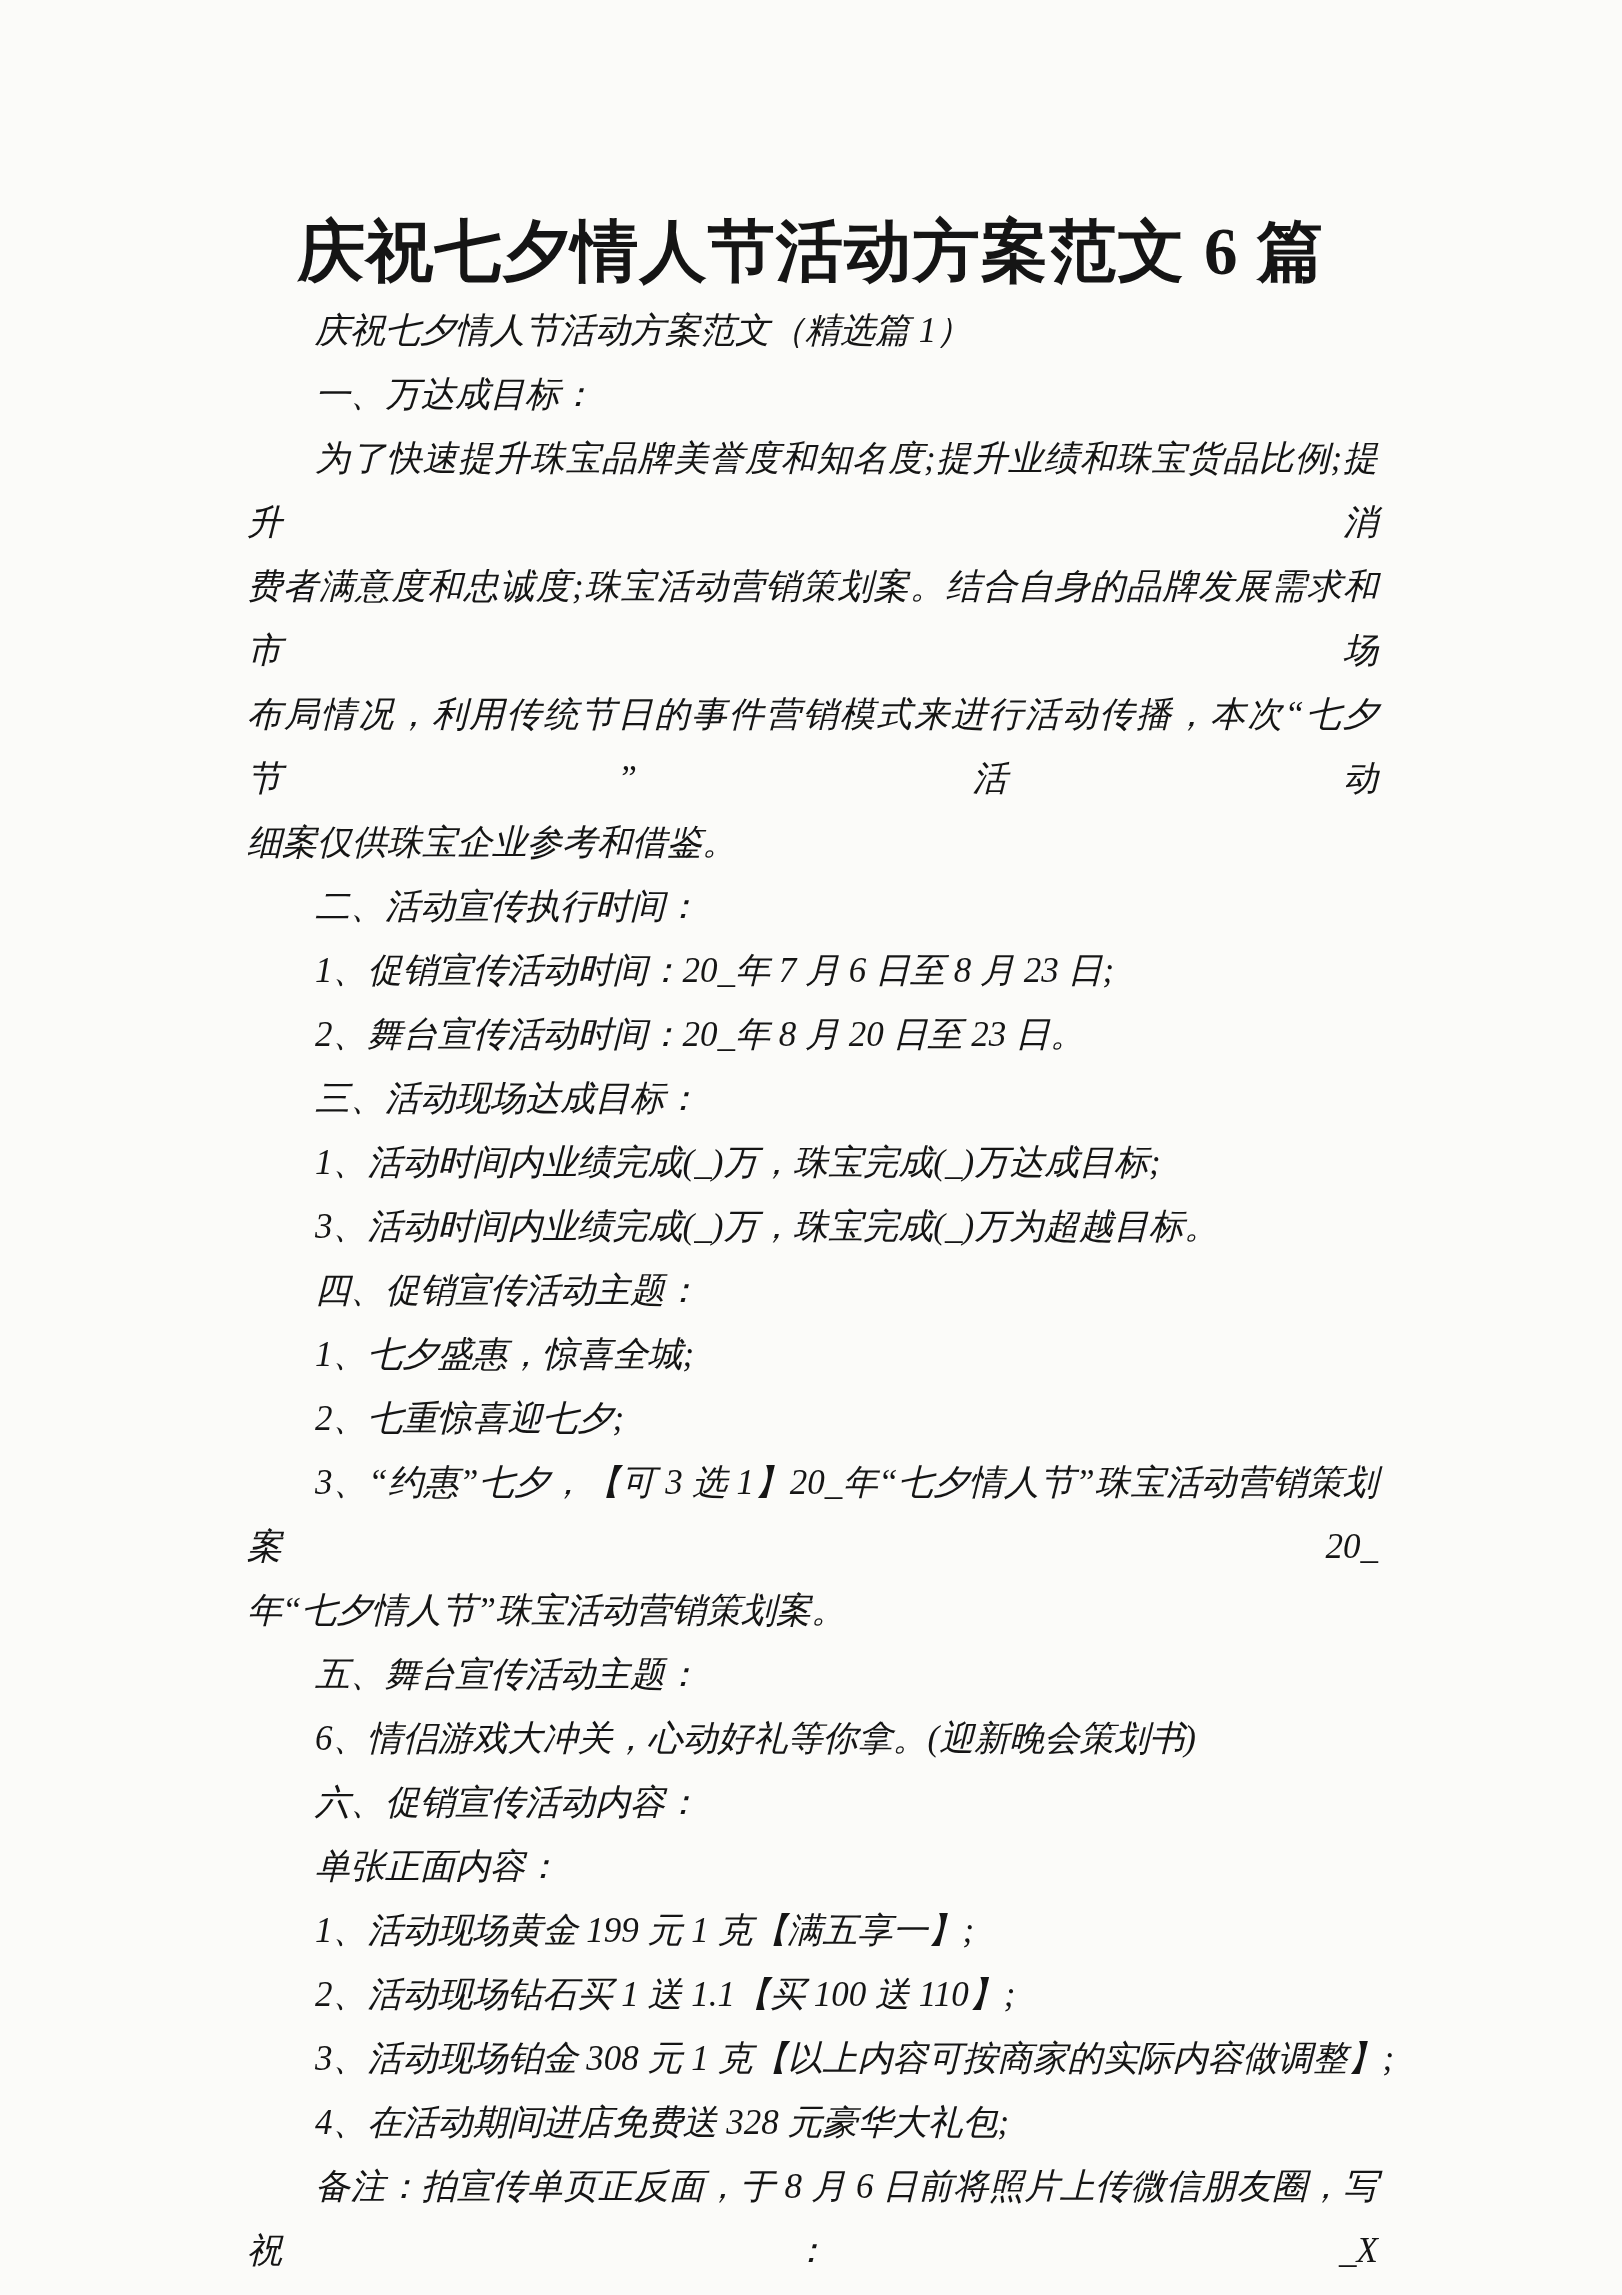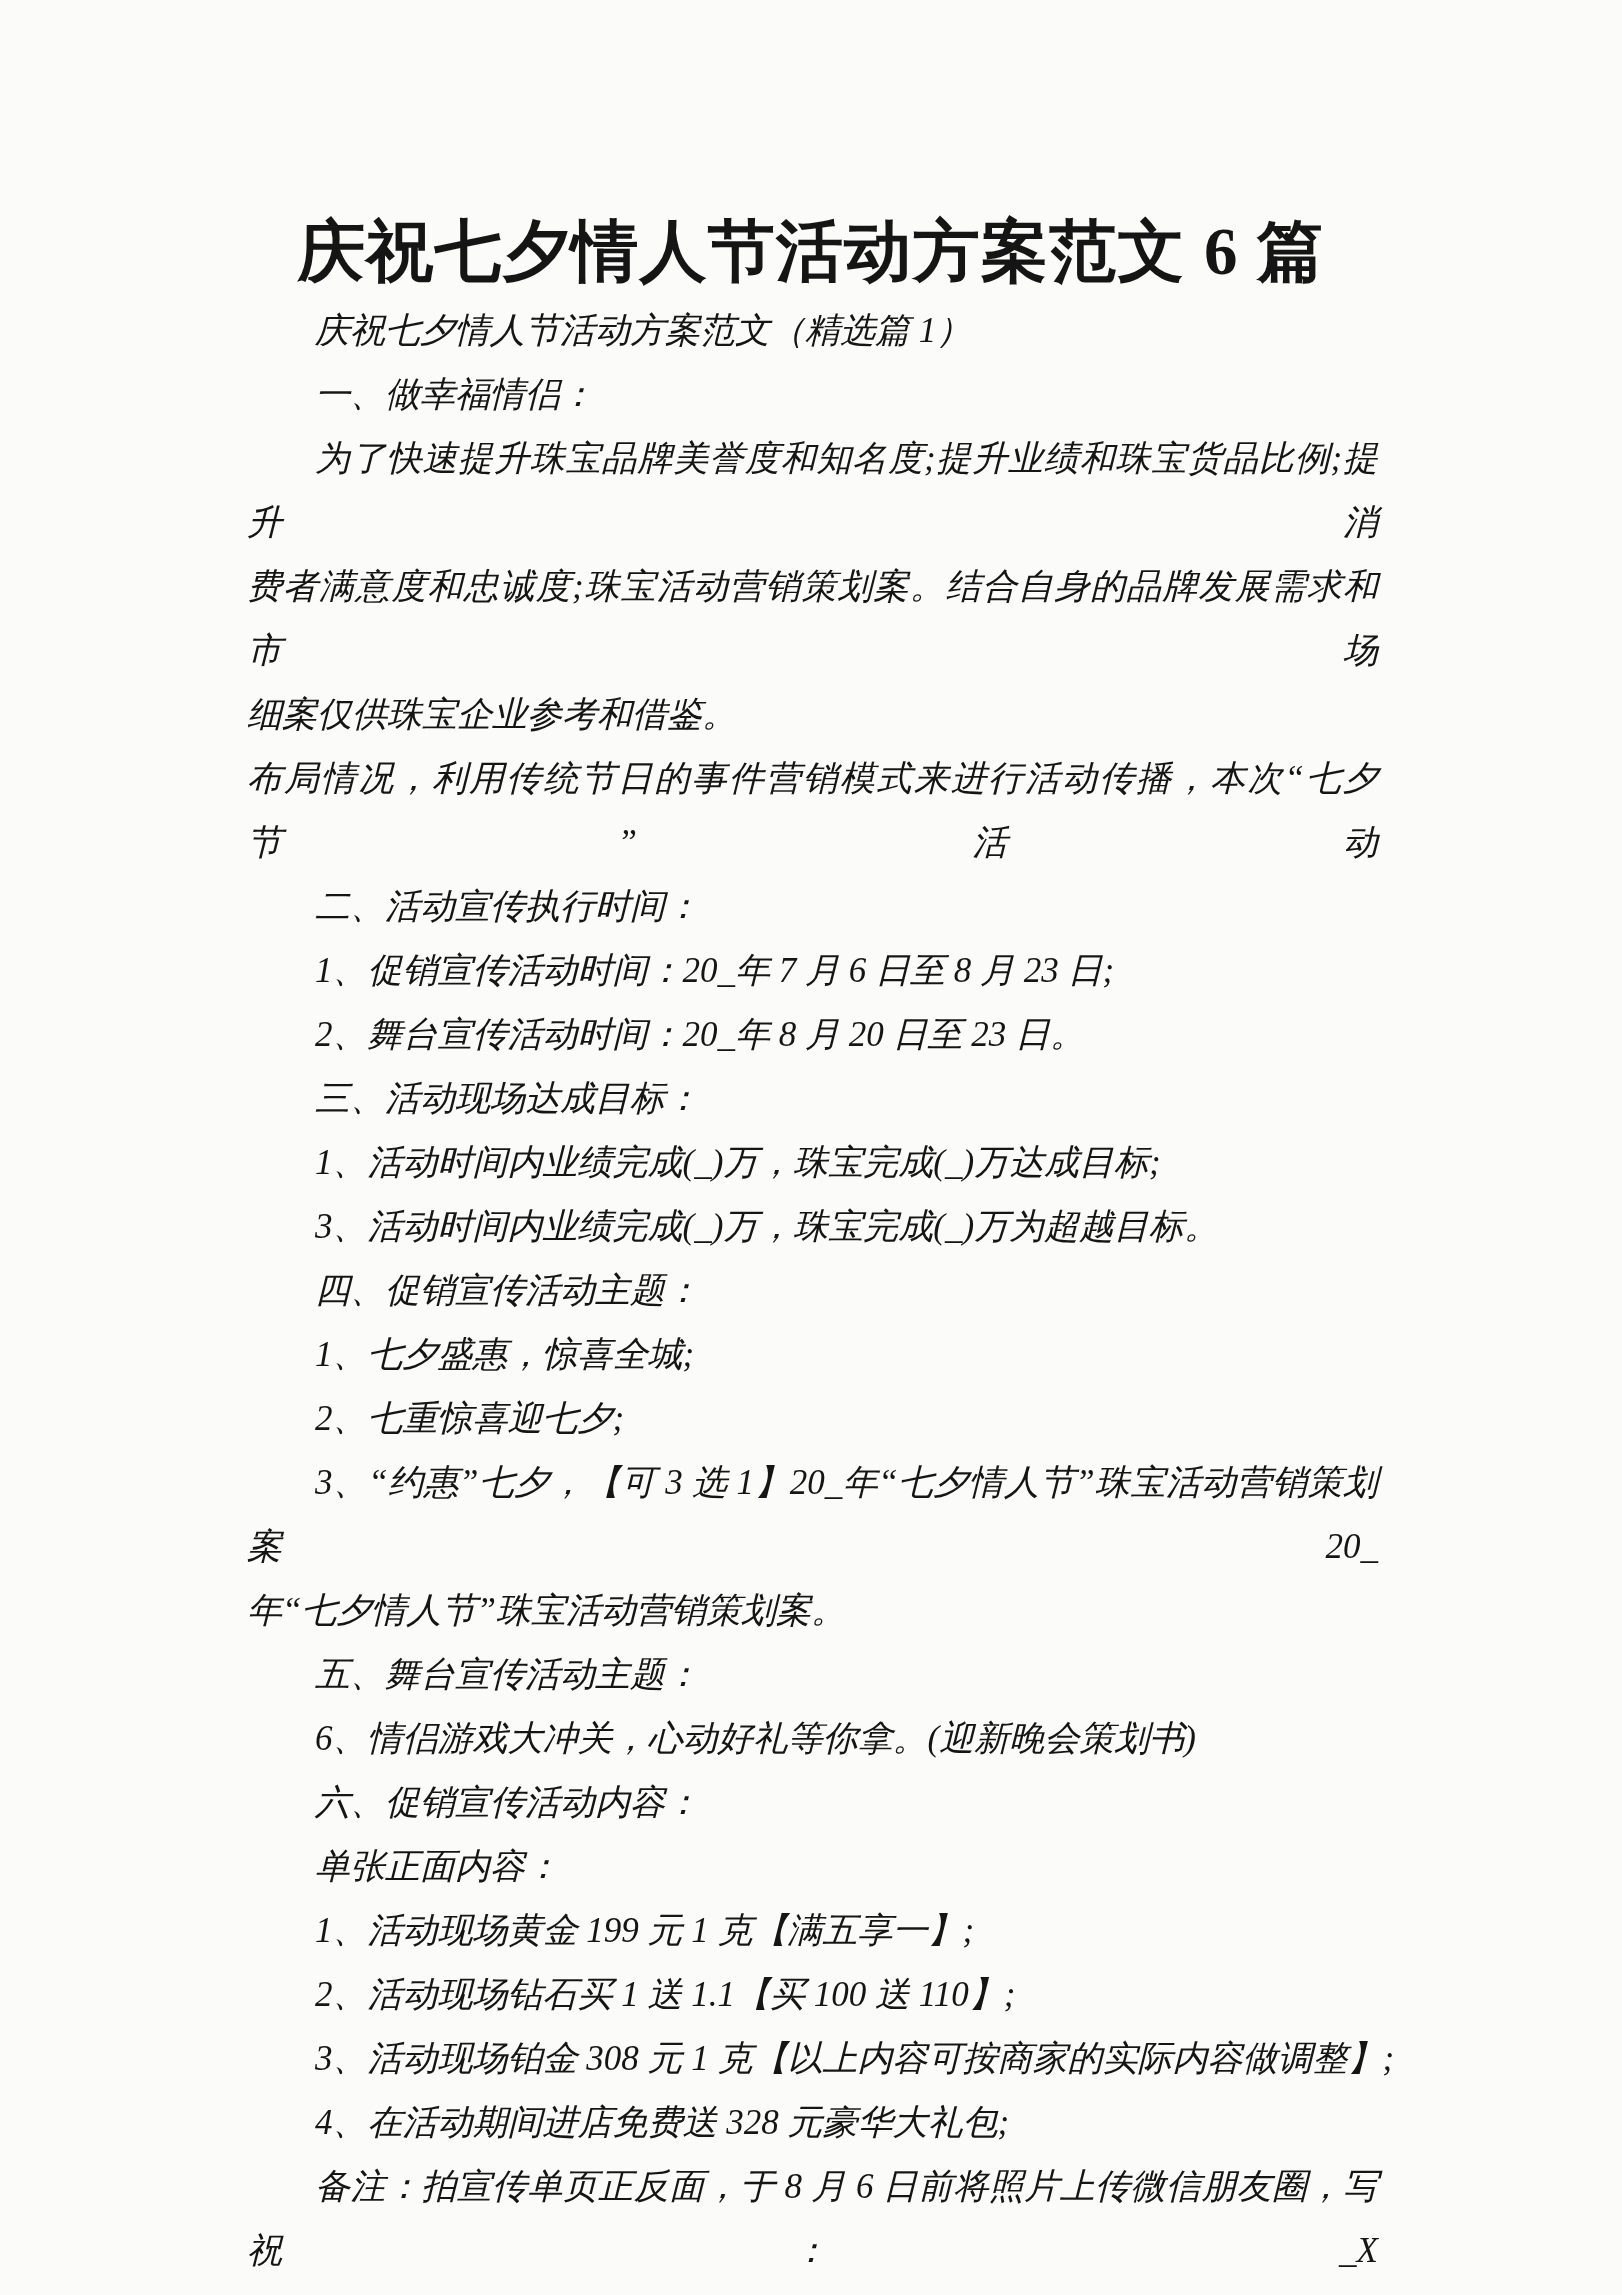--- a/index.html
+++ b/index.html
@@ -50,25 +50,25 @@
     text-align-last: justify;
   }
 </style>
 </head>
 <body>
 
 <div class="page">
   <h1 class="doc-title">庆祝七夕情人节活动方案范文 6 篇</h1>
   <div class="doc-body">
     <p class="line indent">庆祝七夕情人节活动方案范文（精选篇 1）</p>
-    <p class="line indent">一、做幸福情侣：</p>
+    <p class="line indent">一、万达成目标：</p>
     <p class="line indent fill">为了快速提升珠宝品牌美誉度和知名度;提升业绩和珠宝货品比例;提升消</p>
     <p class="line fill">费者满意度和忠诚度;珠宝活动营销策划案。结合自身的品牌发展需求和市场</p>
+    <p class="line fill">布局情况，利用传统节日的事件营销模式来进行活动传播，本次“七夕节”活动</p>
     <p class="line">细案仅供珠宝企业参考和借鉴。</p>
-    <p class="line fill">布局情况，利用传统节日的事件营销模式来进行活动传播，本次“七夕节”活动</p>
     <p class="line indent">二、活动宣传执行时间：</p>
     <p class="line indent">1、促销宣传活动时间：20_年 7 月 6 日至 8 月 23 日;</p>
     <p class="line indent">2、舞台宣传活动时间：20_年 8 月 20 日至 23 日。</p>
     <p class="line indent">三、活动现场达成目标：</p>
     <p class="line indent">1、活动时间内业绩完成(_)万，珠宝完成(_)万达成目标;</p>
     <p class="line indent">3、活动时间内业绩完成(_)万，珠宝完成(_)万为超越目标。</p>
     <p class="line indent">四、促销宣传活动主题：</p>
     <p class="line indent">1、七夕盛惠，惊喜全城;</p>
     <p class="line indent">2、七重惊喜迎七夕;</p>
     <p class="line indent fill">3、“约惠”七夕，【可 3 选 1】20_年“七夕情人节”珠宝活动营销策划案 20_</p>

